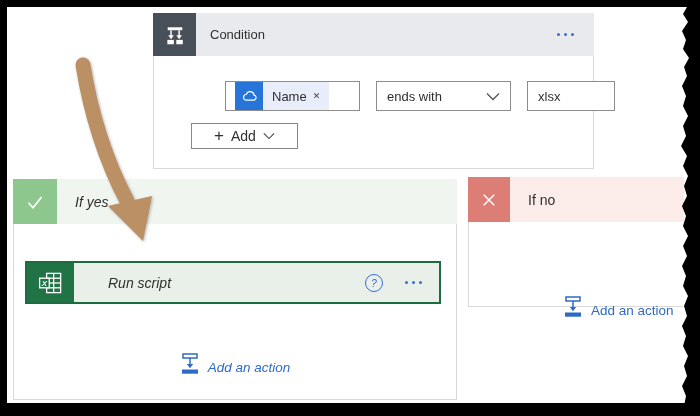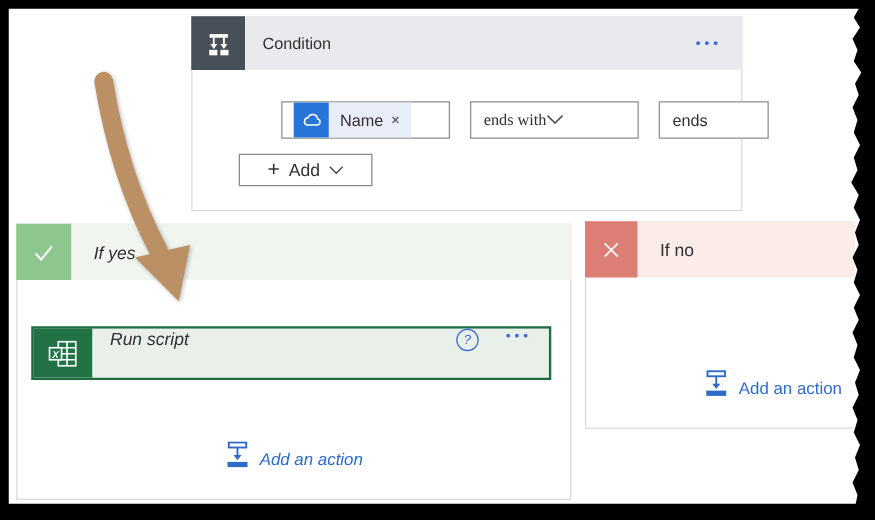--- a/index.html
+++ b/index.html
@@ -13,46 +13,46 @@
   .cond-header{position:absolute;left:-1px;top:-1px;width:441px;height:43px;background:var(--condition-header-bg,#e9eaee);display:flex;align-items:center;}
   .cond-iconbox{width:43px;height:43px;background:var(--condition-icon-bg,#474f59);display:flex;align-items:center;justify-content:center;flex:0 0 auto;}
   .cond-title{margin-left:14px;font-size:13px;}
   .dots{display:flex;gap:4px;align-items:center;}
   .dots i{width:3px;height:3px;border-radius:50%;background:var(--accent-blue,#3c6bd6);display:block;}
   .cond-menu{margin-left:auto;margin-right:16px;padding:4px;cursor:pointer;}
 
   .cond-row{left:39px;top:67px;display:flex;gap:16px;margin-left:32px;}
   .inputbox{height:30px;background:#fff;border:1px solid #8f8d8b;box-sizing:border-box;display:flex;align-items:center;font-size:13px;}
   .box-field{width:135px;padding-left:9px;}
-  .box-op{width:135px;padding-left:10px;padding-right:10px;font-family:Liberation Serif, serif;}
+  .box-op{width:135px;padding-left:10px;justify-content:space-between;padding-right:10px;}
   .box-val{width:88px;padding-left:10px;}
   .token{display:flex;align-items:center;height:28px;background:var(--token-chip-bg,#e9edfa);cursor:pointer;}
   .token-icon{width:28px;height:28px;background:var(--token-icon-bg,#2775d9);display:flex;align-items:center;justify-content:center;flex:0 0 auto;}
   .token-label{padding:0 6px 0 9px;font-size:13px;}
   .token-x{font-size:9px;color:#444;padding-right:9px;cursor:pointer;}
 
   .add-btn{left:37px;top:109px;width:107px;height:26px;border:1px solid #8a8886;background:#fff;box-sizing:border-box;display:flex;align-items:center;justify-content:center;gap:7px;font-size:14px;cursor:pointer;}
   .plus{font-size:17px;font-weight:300;line-height:1;margin-top:-2px;}
 
   
   .branch-card{background:#fff;border:1px solid #d9d9d9;box-sizing:border-box;}
   .yes-card{left:6px;top:172px;width:444px;height:221px;font-style:italic;}
-  .no-card{left:461px;top:170px;width:215px;height:166px;border-right:none;}
+  .no-card{left:461px;top:170px;width:215px;height:130px;border-right:none;}
   .branch-header{position:absolute;left:-1px;top:-1px;height:45px;display:flex;align-items:center;}
   .yes-header{width:444px;background:var(--if-yes-header-bg,#f0f5f0);}
   .no-header{width:216px;background:var(--if-no-header-bg,#fbecea);}
   .branch-iconbox{width:44px;height:45px;display:flex;align-items:center;justify-content:center;flex:0 0 auto;}
   .yes-icon{background:var(--if-yes-icon,#8dc78d);}
   .no-icon{background:var(--if-no-icon,#dd7e76);}
   .branch-title{margin-left:18px;font-size:14px;}
 
   
   .runscript{left:11px;top:81px;width:416px;height:43px;border:2px solid var(--runscript-border,#1c6b41);box-sizing:border-box;display:flex;align-items:stretch;cursor:pointer;}
   .rs-iconbox{width:47px;background:var(--excel-green,#217346);display:flex;align-items:center;justify-content:center;flex:0 0 auto;}
-  .rs-body{flex:1;background:var(--runscript-body,#e9f0e9);display:flex;align-items:flex-start;}
+  .rs-body{flex:1;background:var(--runscript-body,#e9f0e9);display:flex;align-items:center;padding-left:20px;}
   .rs-title{margin-left:14px;font-size:14px;}
   .help-circle{margin-left:auto;width:16px;height:16px;border:1.5px solid var(--accent-blue,#3c6bd6);border-radius:50%;color:var(--accent-blue,#3c6bd6);font-size:10.5px;display:flex;align-items:center;justify-content:center;cursor:pointer;}
   .rs-menu{margin-left:18px;margin-right:13px;padding:4px;cursor:pointer;}
 
   
   .add-action{display:flex;align-items:flex-end;gap:8px;color:var(--link-blue,#2e6bc7);font-size:13.5px;cursor:pointer;}
   .aa-center{left:0;top:173px;width:100%;justify-content:center;}
   .aa-no{left:94px;top:118px;}
 
   
@@ -102,21 +102,21 @@
         <div class="inputbox box-op">
           <span>ends with</span>
           <span>
             <svg width="14" height="9" viewBox="0 0 14 9" fill="none" stroke="#555" stroke-width="1.3">
               <polyline points="1,1.5 7,7.5 13,1.5"></polyline>
             </svg>
           </span>
         </div>
 
         <div class="inputbox box-val">
-          <span>ends</span>
+          <span>xlsx</span>
         </div>
       </div>
 
       <div class="abs add-btn">
         <span class="plus">+</span>
         <span>Add</span>
         <svg width="12" height="8" viewBox="0 0 14 9" fill="none" stroke="#444" stroke-width="1.3">
           <polyline points="1,1.5 7,7.5 13,1.5"></polyline>
         </svg>
       </div>

